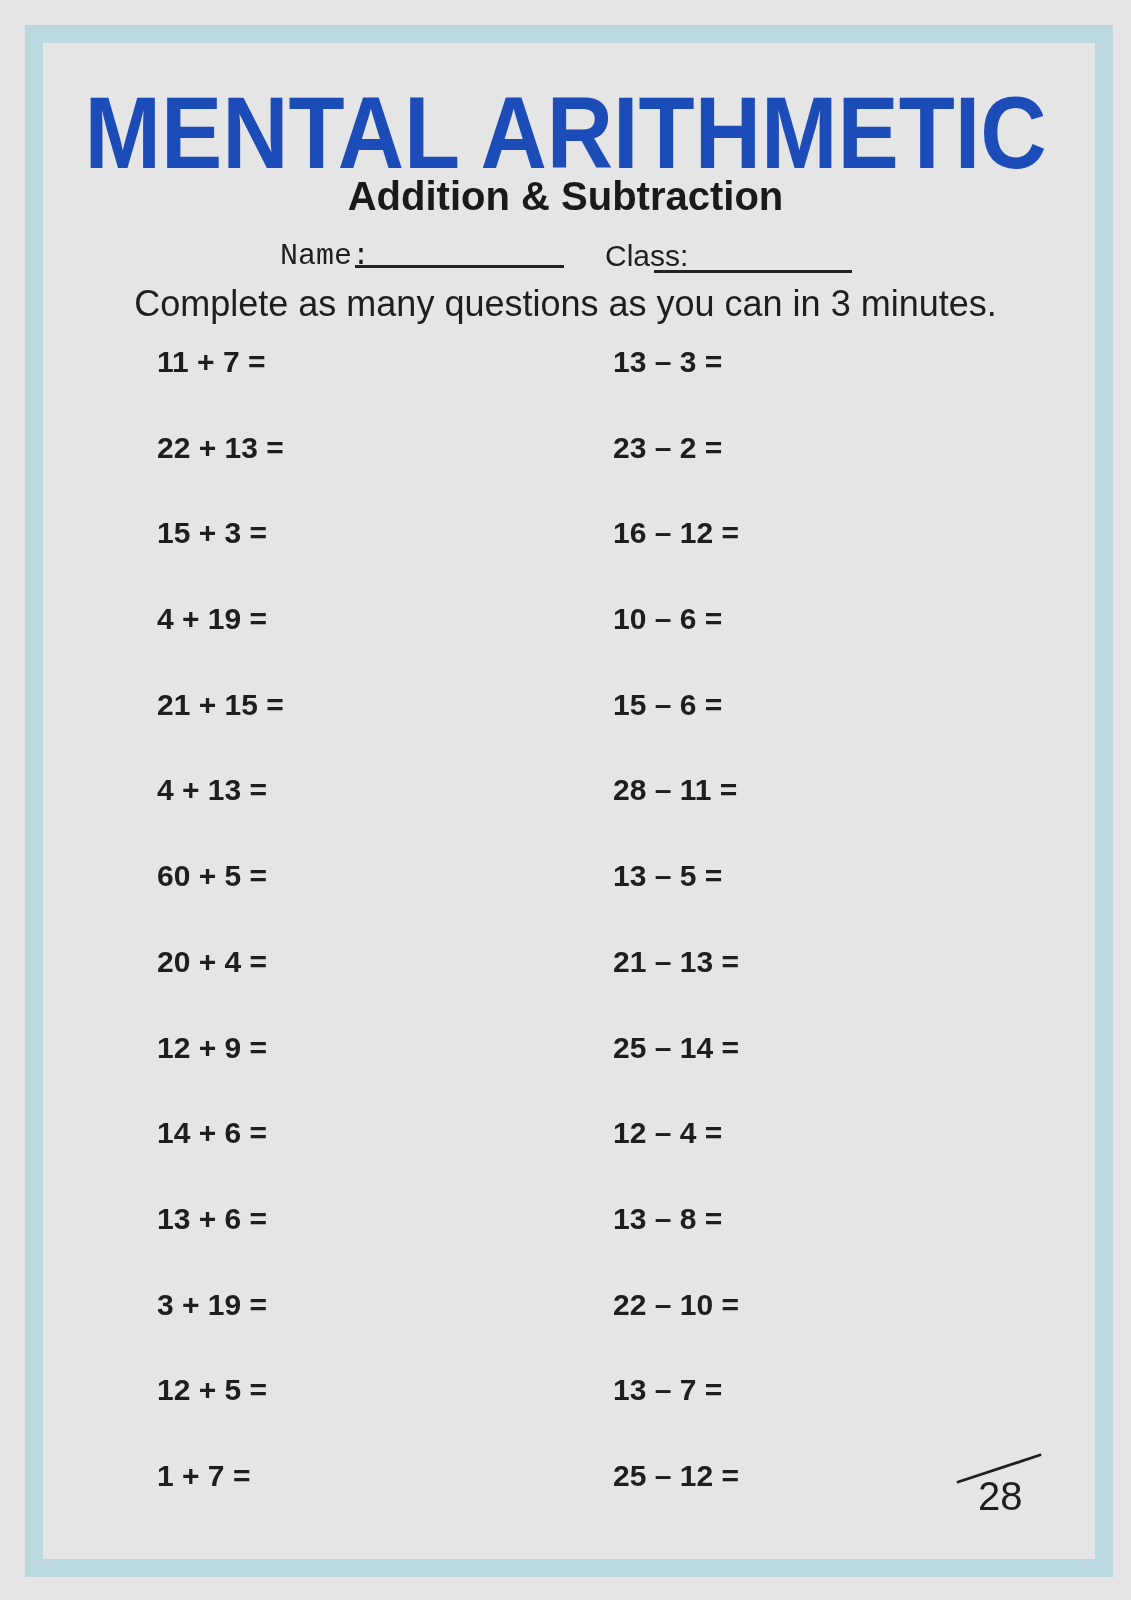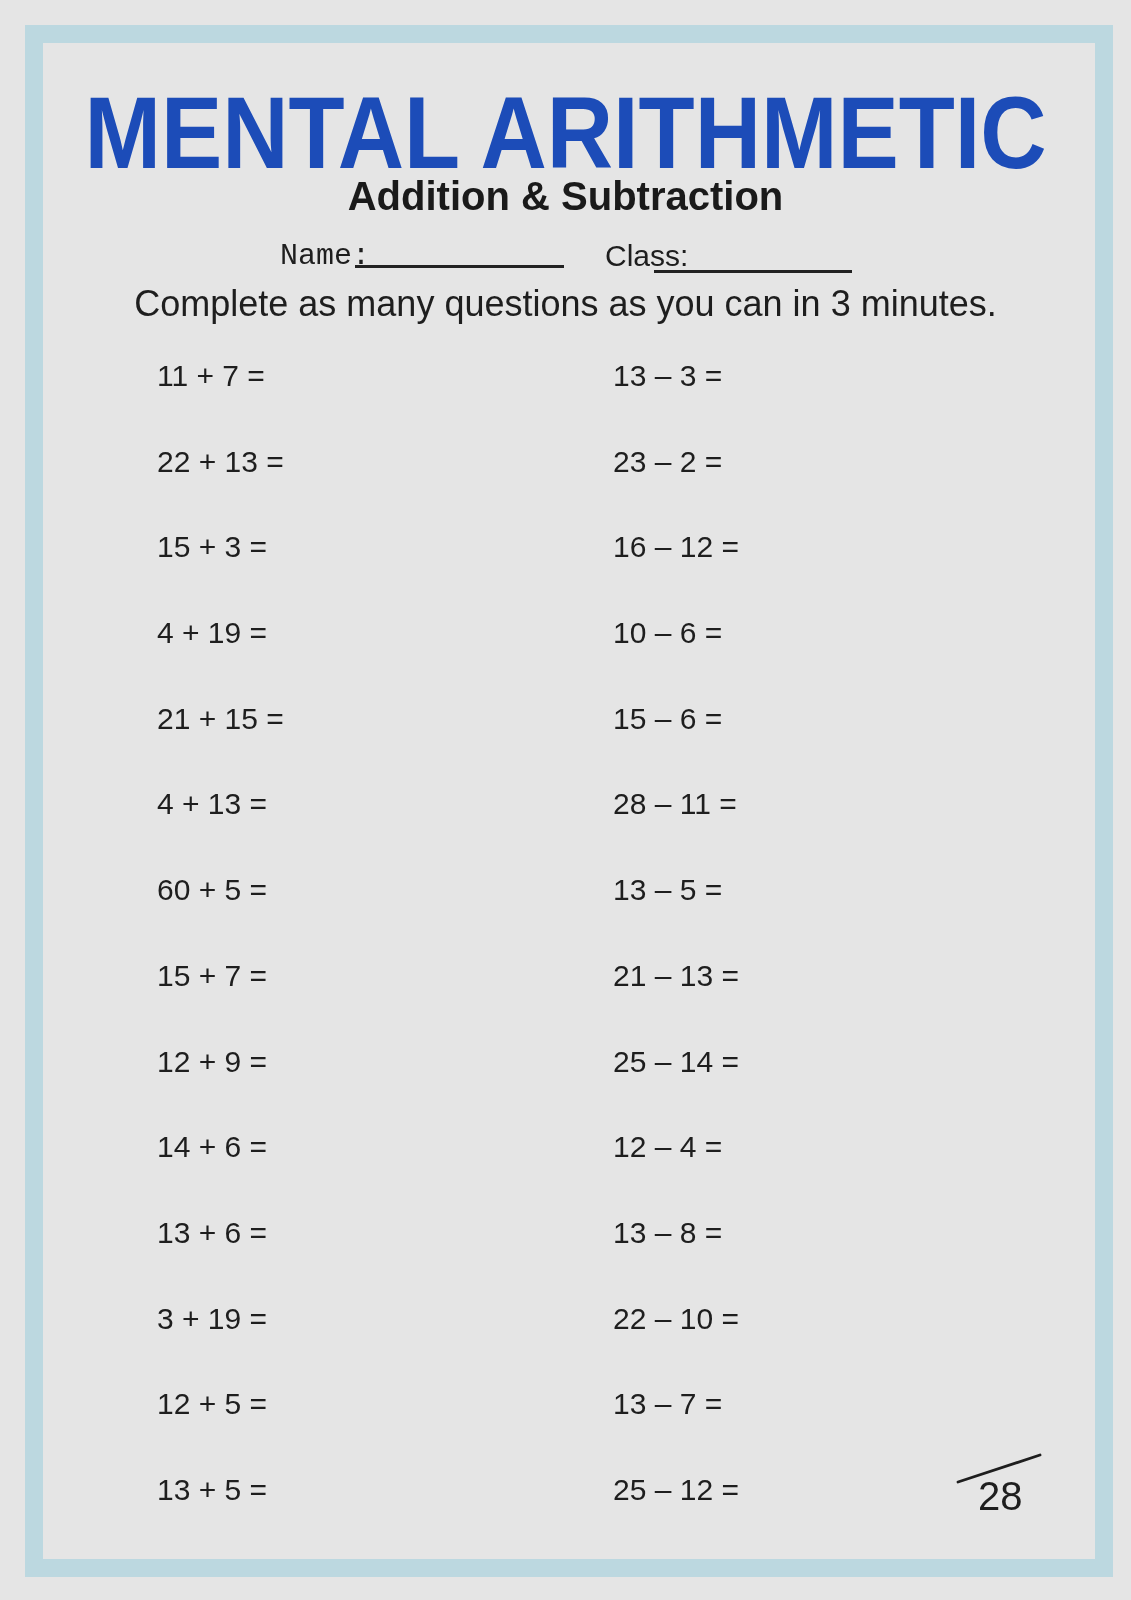--- a/index.html
+++ b/index.html
@@ -54,21 +54,22 @@
   .instruction{
     position:absolute;
     left:0;top:286px;width:100%;
     text-align:center;
     font-size:36px;
     line-height:1;
     color:#1e1e1e;
   }
   .col{
     position:absolute;
-    top:361px;
+    top:347px;
+    font-weight:bold;
   }
   .col.left{left:157px;}
   .col.right{left:613px;}
   .problem{
     height:85.7px;
     font-size:30px;
     line-height:30px;
     white-space:nowrap;
     color:#1e1e1e;
   }
@@ -97,27 +98,27 @@
   <div class="instruction">Complete as many questions as you can in 3 minutes.</div>
 
   <div class="col left">
     <div class="problem">11 + 7 =</div>
     <div class="problem">22 + 13 =</div>
     <div class="problem">15 + 3 =</div>
     <div class="problem">4 + 19 =</div>
     <div class="problem">21 + 15 =</div>
     <div class="problem">4 + 13 =</div>
     <div class="problem">60 + 5 =</div>
-    <div class="problem">15 + 7 =</div>
+    <div class="problem">20 + 4 =</div>
     <div class="problem">12 + 9 =</div>
     <div class="problem">14 + 6 =</div>
     <div class="problem">13 + 6 =</div>
     <div class="problem">3 + 19 =</div>
     <div class="problem">12 + 5 =</div>
-    <div class="problem">13 + 5 =</div>
+    <div class="problem">1 + 7 =</div>
   </div>
 
   <div class="col right">
     <div class="problem">13 – 3 =</div>
     <div class="problem">23 – 2 =</div>
     <div class="problem">16 – 12 =</div>
     <div class="problem">10 – 6 =</div>
     <div class="problem">15 – 6 =</div>
     <div class="problem">28 – 11 =</div>
     <div class="problem">13 – 5 =</div>

